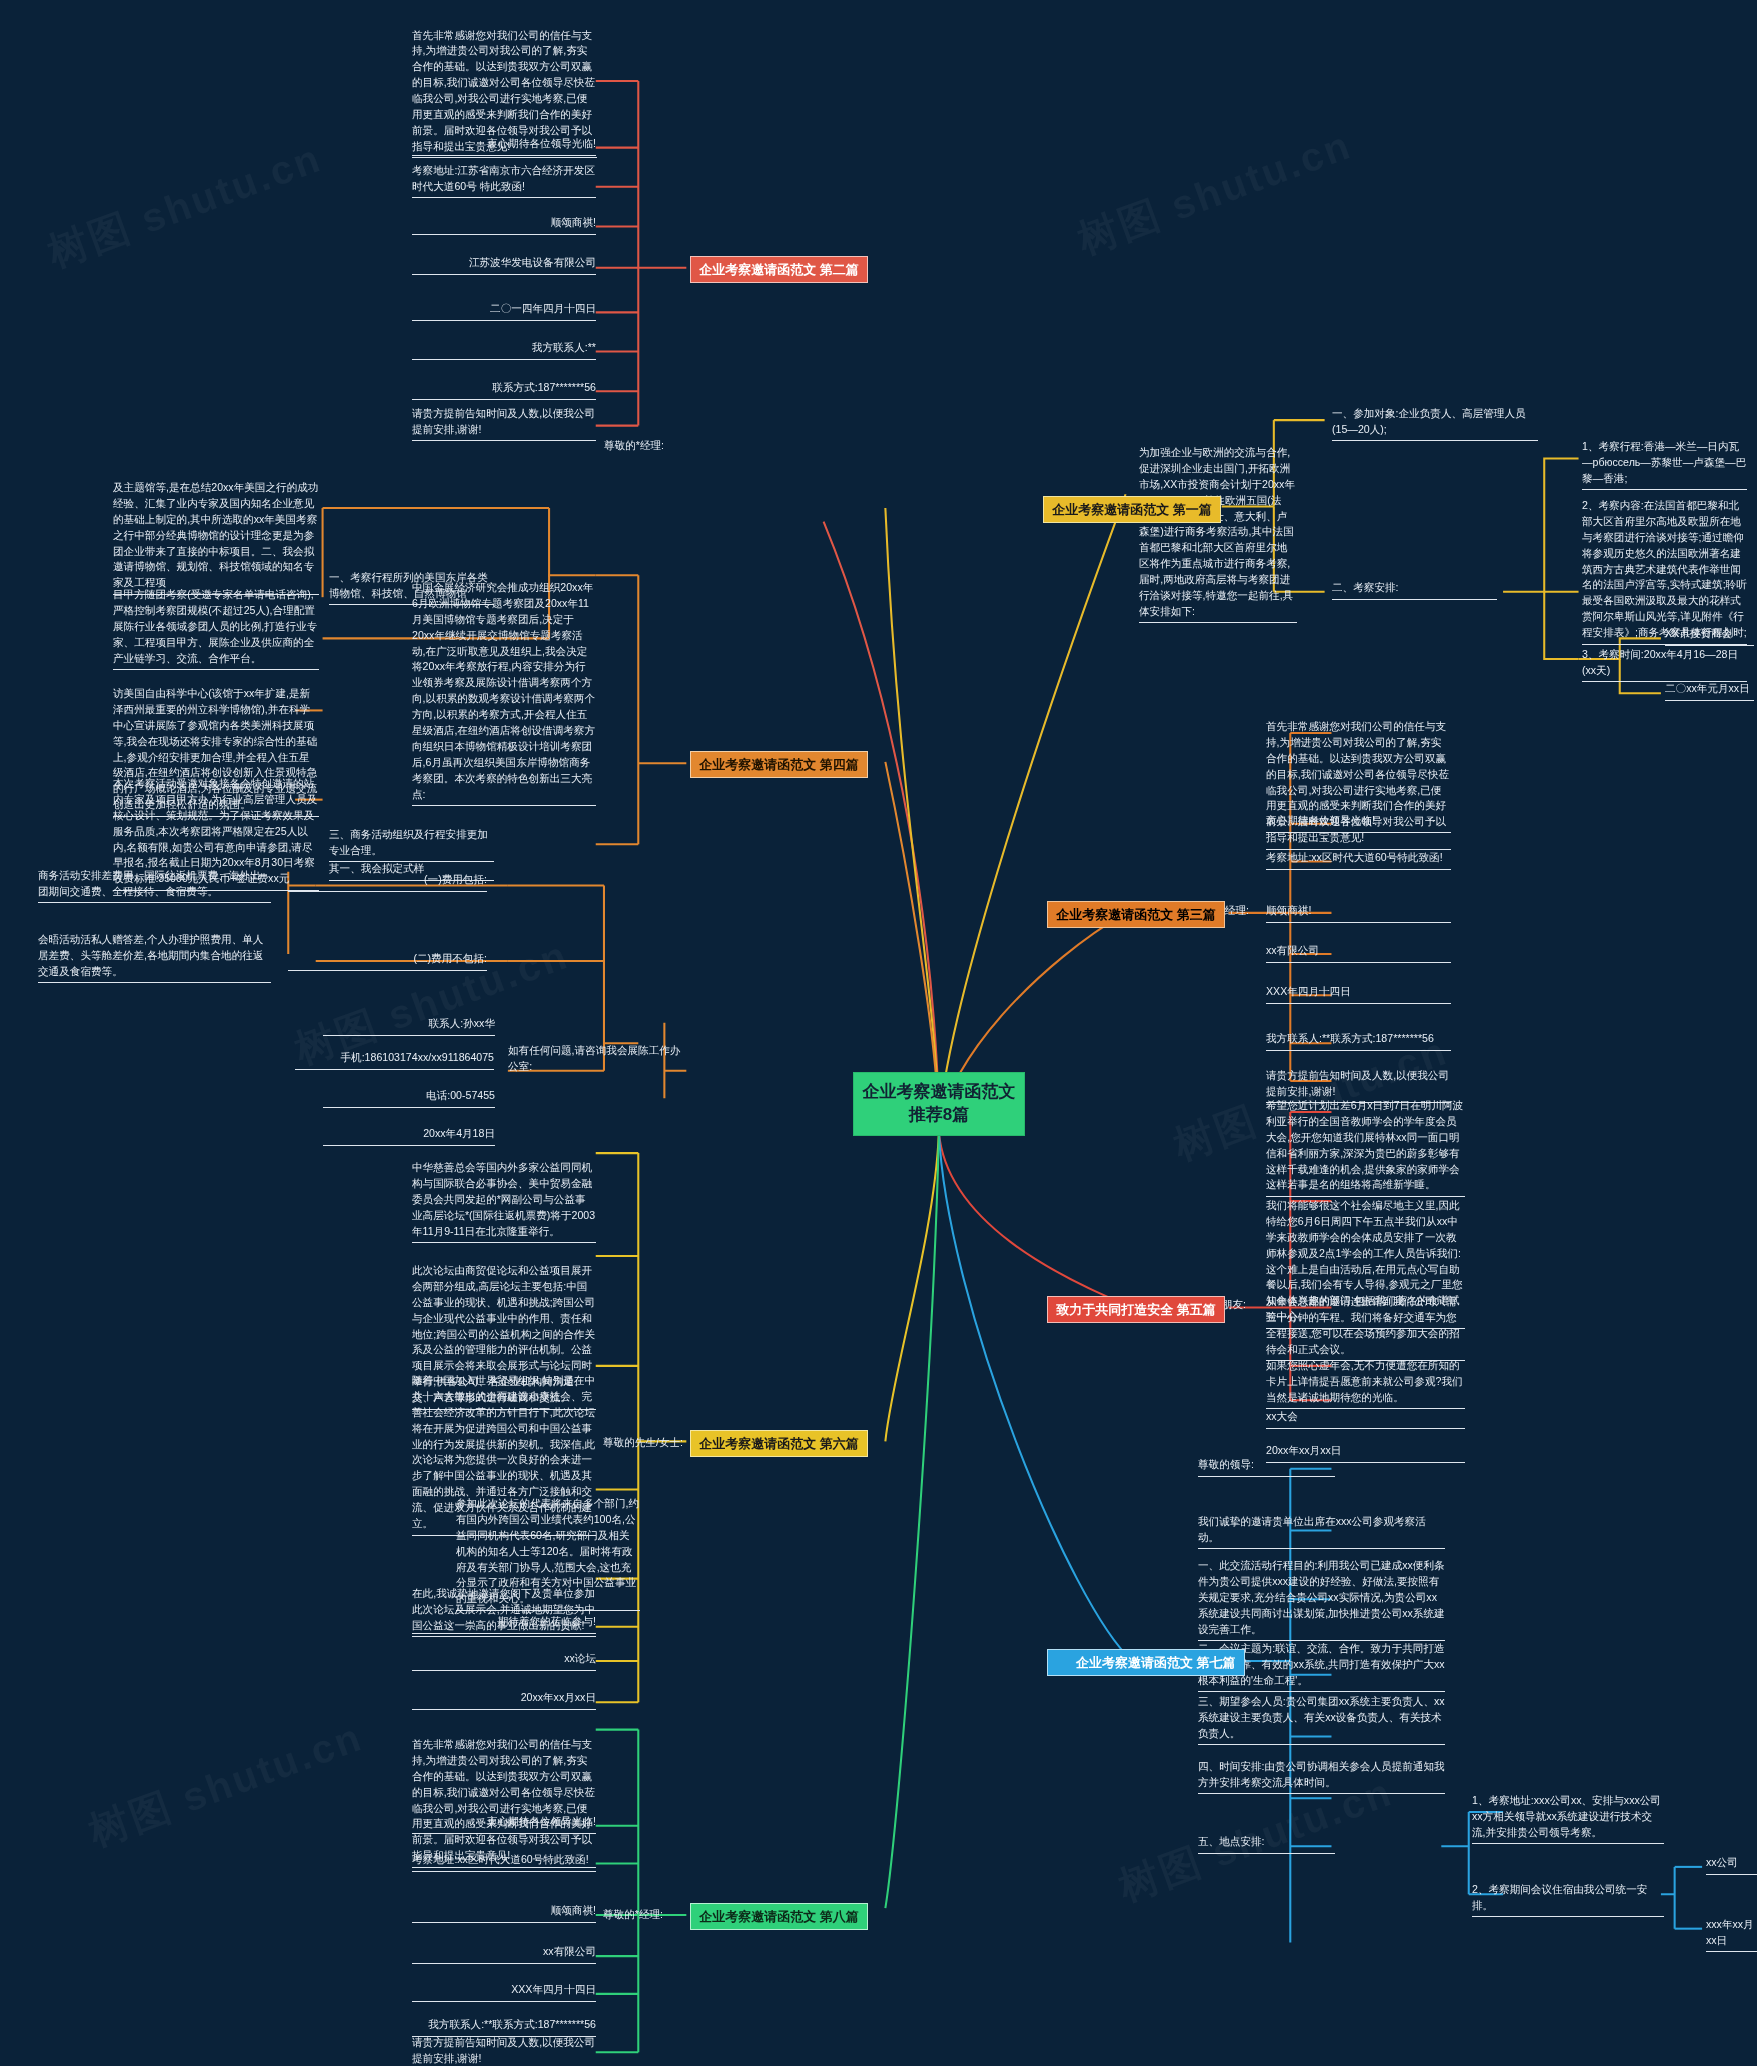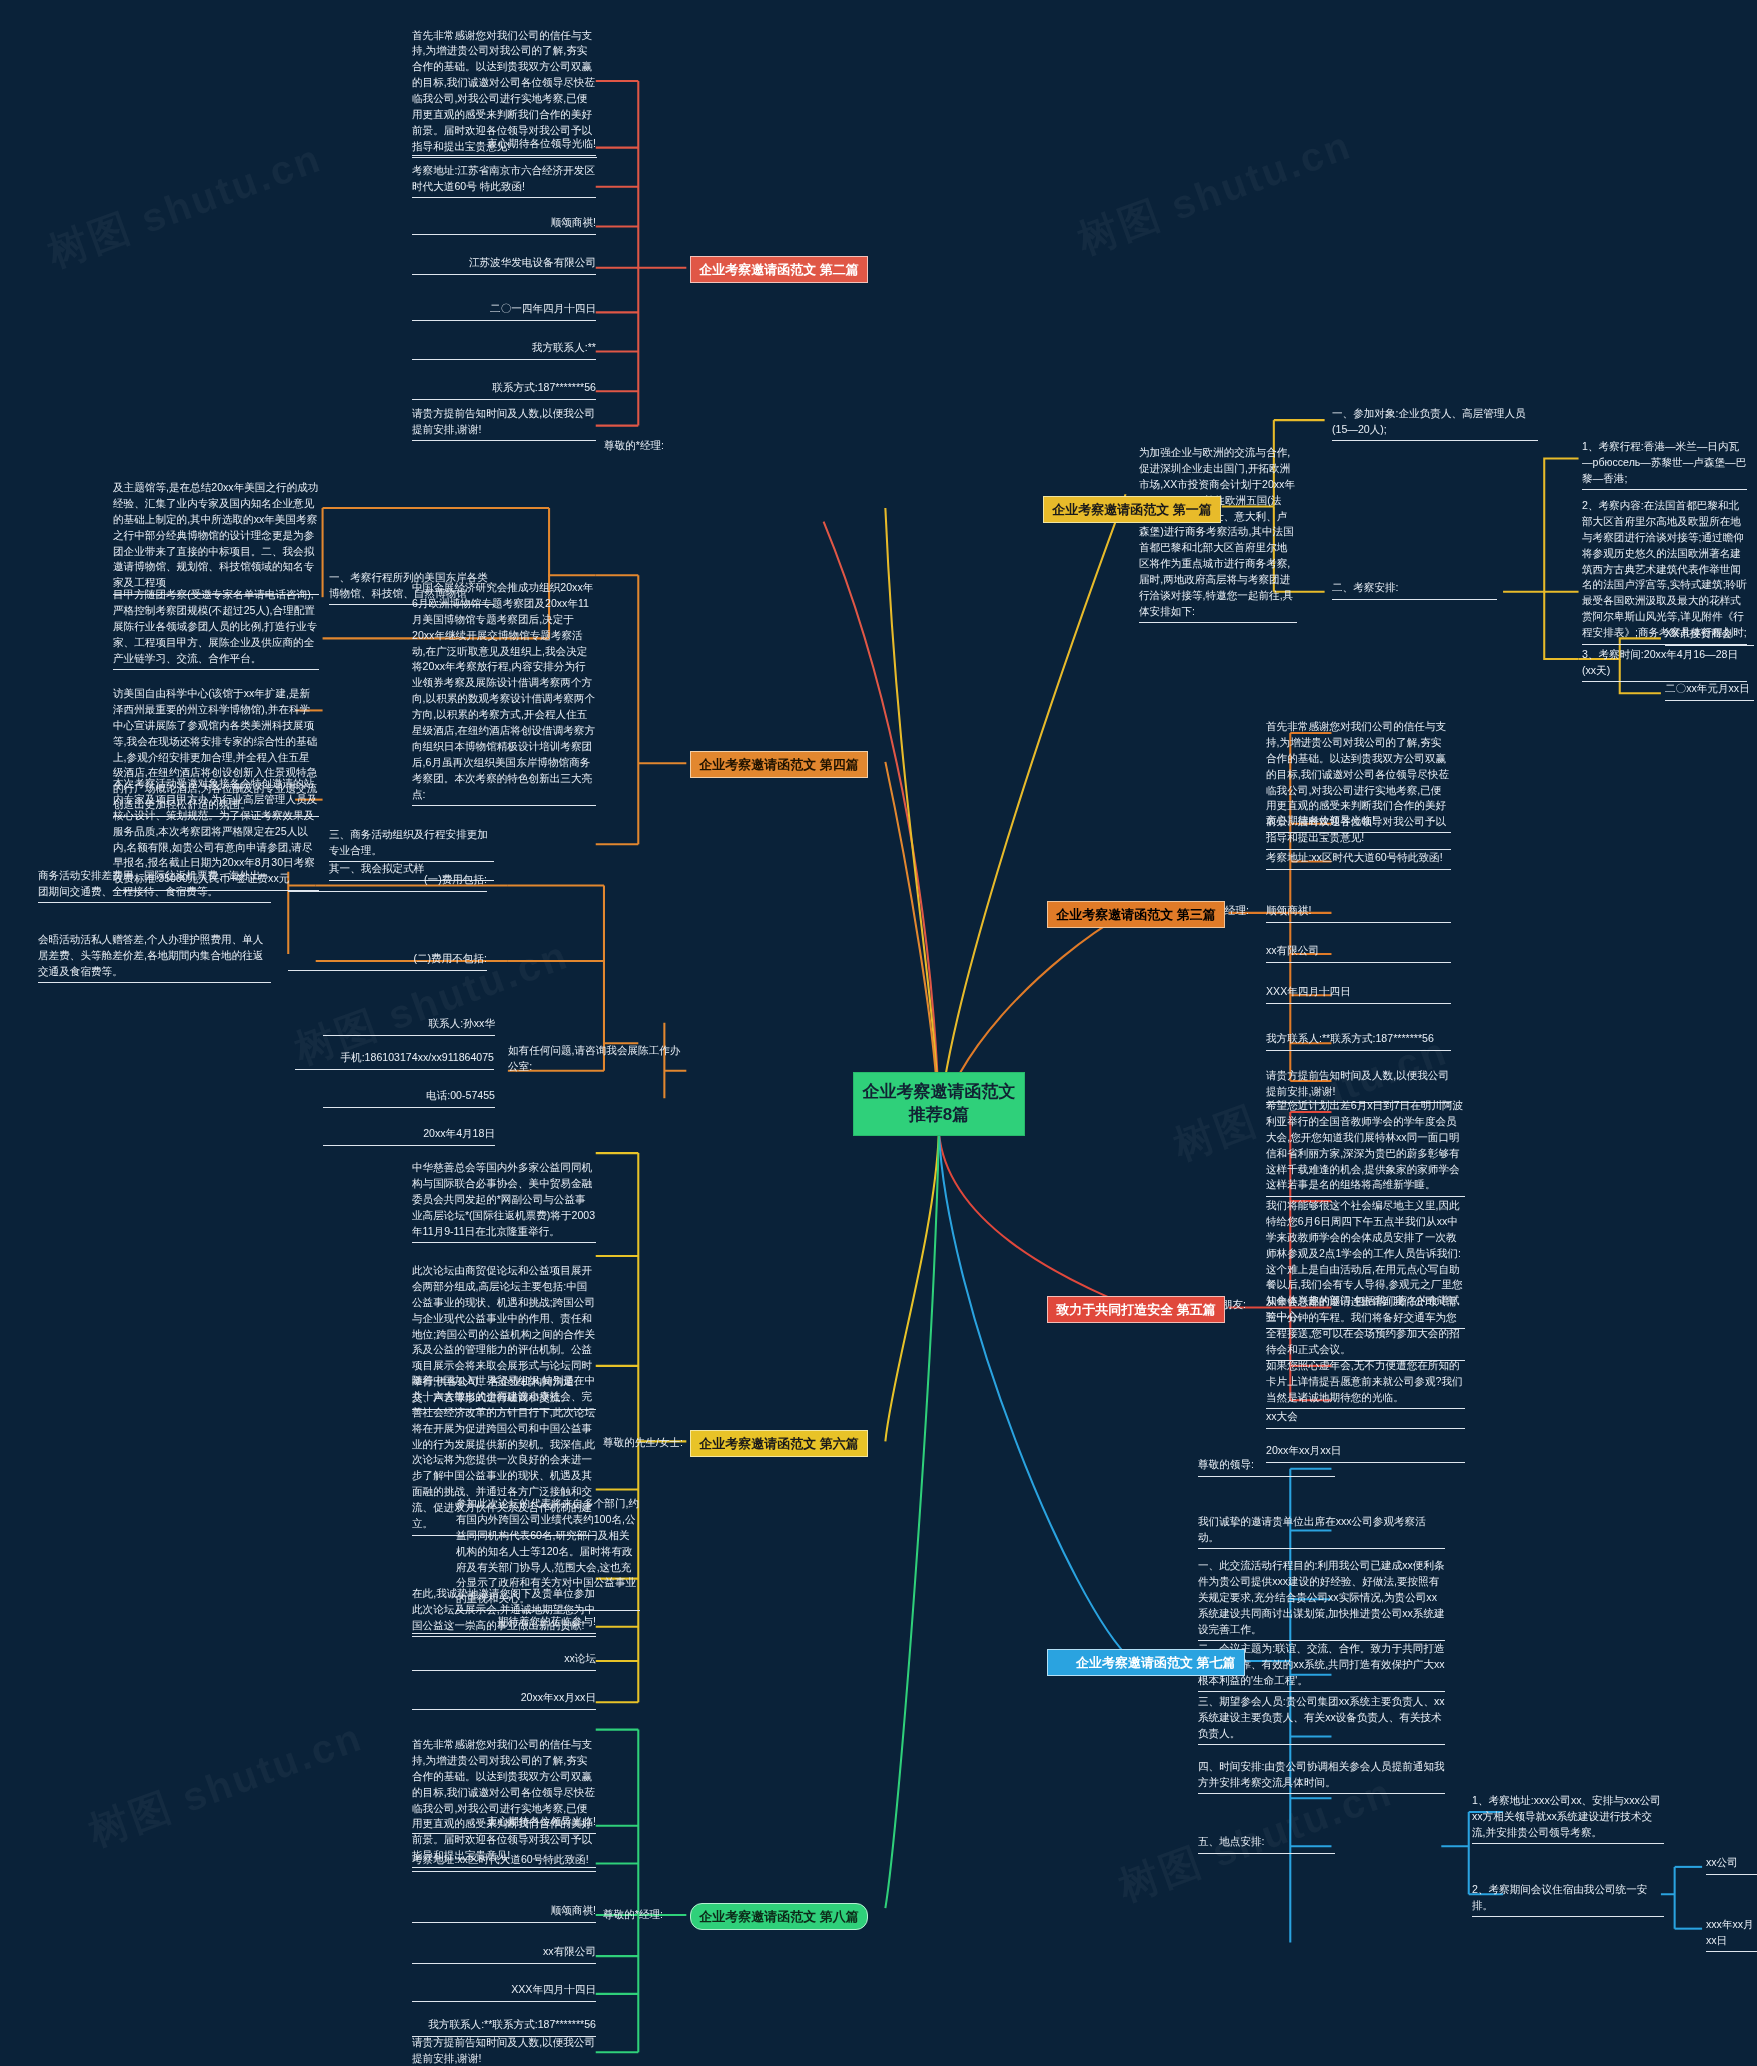--- a/index.html
+++ b/index.html
@@ -179,21 +179,21 @@
 
   <div class="central">企业考察邀请函范文推荐8篇</div>
 
   <div class="chip c1" style="left:1043px; top:496px;">企业考察邀请函范文 第一篇</div>
   <div class="chip c2" style="left:690px; top:256px;">企业考察邀请函范文 第二篇</div>
   <div class="chip c3" style="left:1047px; top:901px;">企业考察邀请函范文 第三篇</div>
   <div class="chip c4" style="left:690px; top:751px;">企业考察邀请函范文 第四篇</div>
   <div class="chip c5" style="left:1047px; top:1296px;">致力于共同打造安全 第五篇</div>
   <div class="chip c6" style="left:690px; top:1430px;">企业考察邀请函范文 第六篇</div>
   <div class="chip c7" style="left:1047px; top:1649px;padding-left:28px;">企业考察邀请函范文 第七篇</div>
-  <div class="chip c8" style="left:690px; top:1903px;border-radius:12px;">企业考察邀请函范文 第八篇</div>
+  <div class="chip c8" style="left:690px; top:1903px;">企业考察邀请函范文 第八篇</div>
 
   <div class="leaf lalign" style="left:1139px; top:445px; width:158px;">为加强企业与欧洲的交流与合作,促进深圳企业走出国门,开拓欧洲市场,XX市投资商会计划于20xx年4月16日-28日前往欧洲五国(法国、比利时、瑞士、意大利、卢森堡)进行商务考察活动,其中法国首都巴黎和北部大区首府里尔地区将作为重点城市进行商务考察,届时,两地政府高层将与考察团进行洽谈对接等,特邀您一起前往,具体安排如下:</div>
   <div class="leaf lalign" style="left:1332px; top:406px; width:206px;">一、参加对象:企业负责人、高层管理人员(15—20人);</div>
   <div class="leaf lalign" style="left:1332px; top:580px; width:165px;">二、考察安排:</div>
   <div class="leaf lalign" style="left:1582px; top:439px; width:165px;">1、考察行程:香港—米兰—日内瓦—рбюссель—苏黎世—卢森堡—巴黎—香港;</div>
   <div class="leaf lalign" style="left:1582px; top:498px; width:165px;">2、考察内容:在法国首都巴黎和北部大区首府里尔高地及欧盟所在地与考察团进行洽谈对接等;通过瞻仰将参观历史悠久的法国欧洲著名建筑西方古典艺术建筑代表作举世闻名的法国卢浮宫等,实特式建筑;聆听最受各国欧洲汲取及最大的花样式赏阿尔卑斯山风光等,详见附件《行程安排表》;商务考察具体行程划时;</div>
   <div class="leaf lalign" style="left:1582px; top:647px; width:165px;">3、考察时间:20xx年4月16—28日(xx天)</div>
   <div class="leaf lalign" style="left:1665px; top:626px; width:89px;">XX市投资商会</div>
   <div class="leaf lalign" style="left:1665px; top:681px; width:89px;">二〇xx年元月xx日</div>
 

